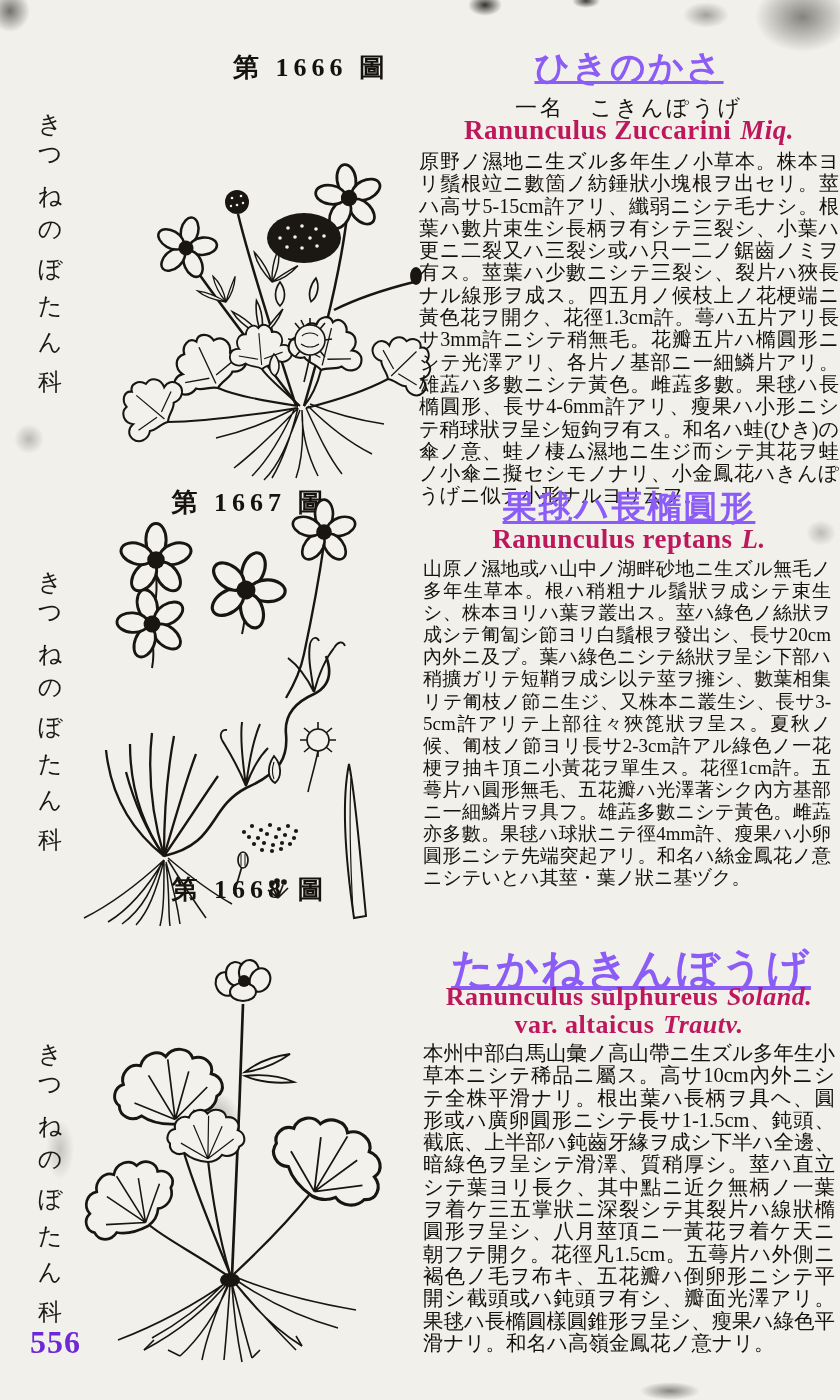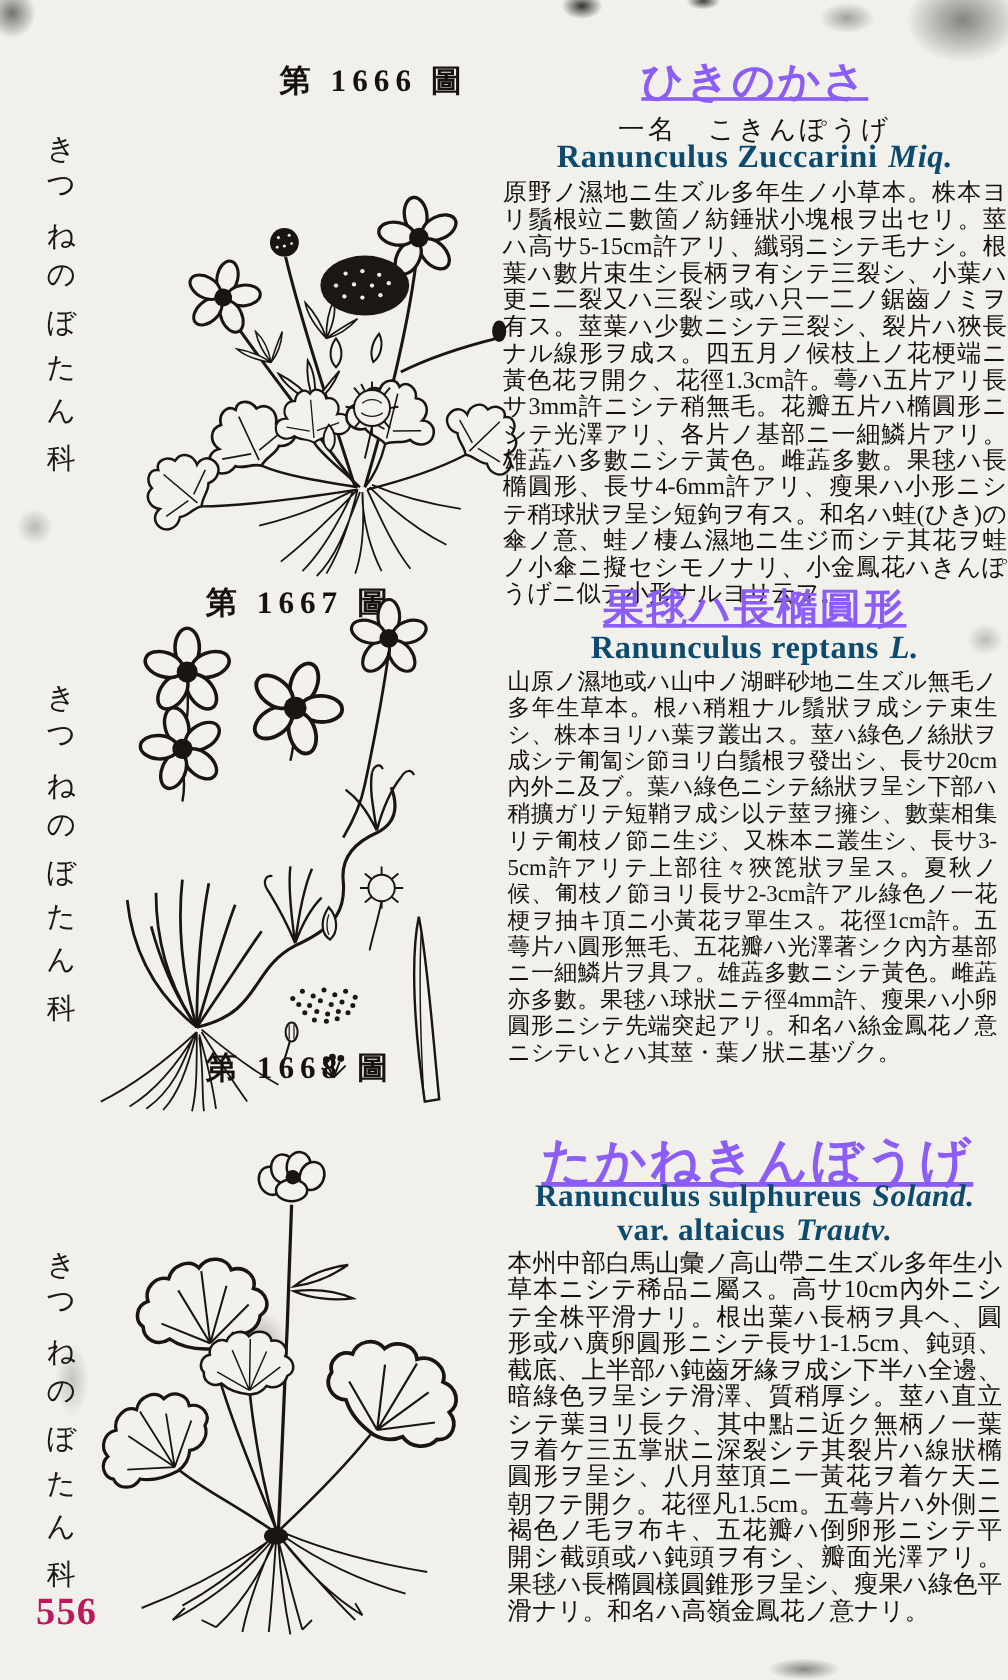--- a/index.html
+++ b/index.html
@@ -25,33 +25,33 @@
   .sp-title{
     position:absolute;left:419px;width:420px;text-align:center;
     font-size:35px;font-weight:bold;letter-spacing:2px;line-height:1.05;color:#8b5cf6;text-decoration:underline;
   }
   .sp-alias{
     position:absolute;left:419px;width:420px;text-align:center;
     font-size:22px;letter-spacing:3px;color:#16130e;
   }
   .sp-latin{
     position:absolute;left:419px;width:420px;text-align:center;
-    font-size:27px;font-weight:bold;color:#0c4a6e;letter-spacing:0.5px;line-height:1.0;
+    font-size:27px;font-weight:bold;color:#be185d;letter-spacing:0.5px;line-height:1.0;
   }
   .sp-latin .lauthor{font-style:italic;margin-left:9px;font-weight:bold;}
   .sp-body{
     position:absolute;margin:0;text-align:justify;text-justify:inter-ideograph;
     color:#15120c;
   }
   .body1{left:419px;top:150px;width:420px;font-size:20px;line-height:22.3px;}
   .body2{left:423px;top:558px;width:408px;font-size:19px;line-height:22.1px;}
   .body3{left:423px;top:1042px;width:412px;font-size:20.5px;line-height:22.3px;}
   .page-number{
     position:absolute;left:30px;top:1324px;
-    font-size:32px;font-weight:bold;letter-spacing:1px;color:#be185d;
+    font-size:32px;font-weight:bold;letter-spacing:1px;color:#6d28d9;
   }
   svg.illus{position:absolute;overflow:visible;}
 </style>
 </head>
 <body>
 
 <div class="spot" style="left:755px;top:-18px;width:95px;height:70px;background:radial-gradient(closest-side,rgba(45,42,38,.55),rgba(45,42,38,0));"></div>
 <div class="spot" style="left:683px;top:2px;width:46px;height:26px;background:radial-gradient(closest-side,rgba(45,42,38,.4),rgba(45,42,38,0));"></div>
 <div class="spot" style="left:468px;top:-6px;width:34px;height:22px;background:radial-gradient(closest-side,rgba(20,18,15,.85),rgba(20,18,15,0));"></div>
 <div class="spot" style="left:572px;top:-6px;width:28px;height:14px;background:radial-gradient(closest-side,rgba(20,18,15,.8),rgba(20,18,15,0));"></div>

